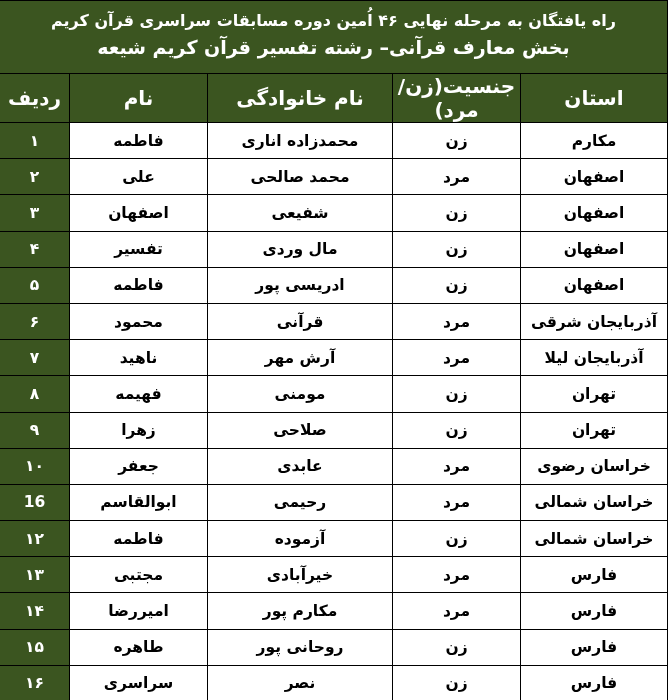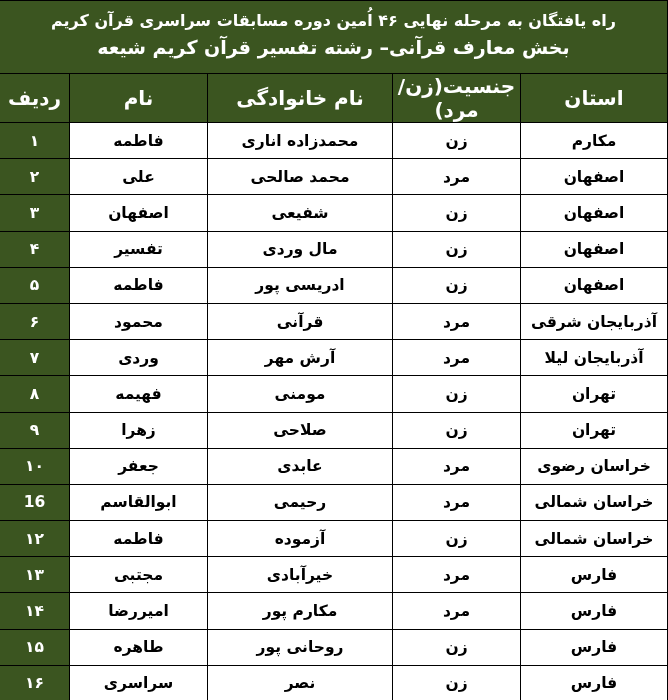--- a/index.html
+++ b/index.html
@@ -158,21 +158,21 @@
           <td>آذربایجان شرقی</td>
           <td>مرد</td>
           <td>قرآنی</td>
           <td>محمود</td>
           <td class="radif-cell">۶</td>
         </tr>
         <tr class="data-row">
           <td>آذربایجان لیلا</td>
           <td>مرد</td>
           <td>آرش مهر</td>
-          <td>وردی</td>
+          <td>ناهید</td>
           <td class="radif-cell">۷</td>
         </tr>
         <tr class="data-row">
           <td>تهران</td>
           <td>زن</td>
           <td>مومنی</td>
           <td>فهیمه</td>
           <td class="radif-cell">۸</td>
         </tr>
         <tr class="data-row">

